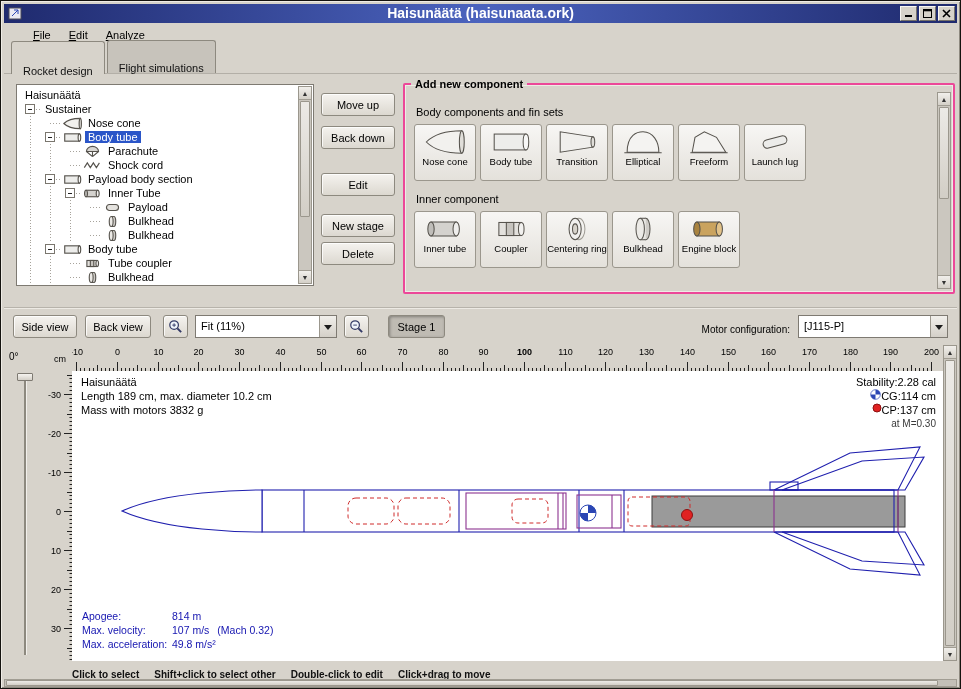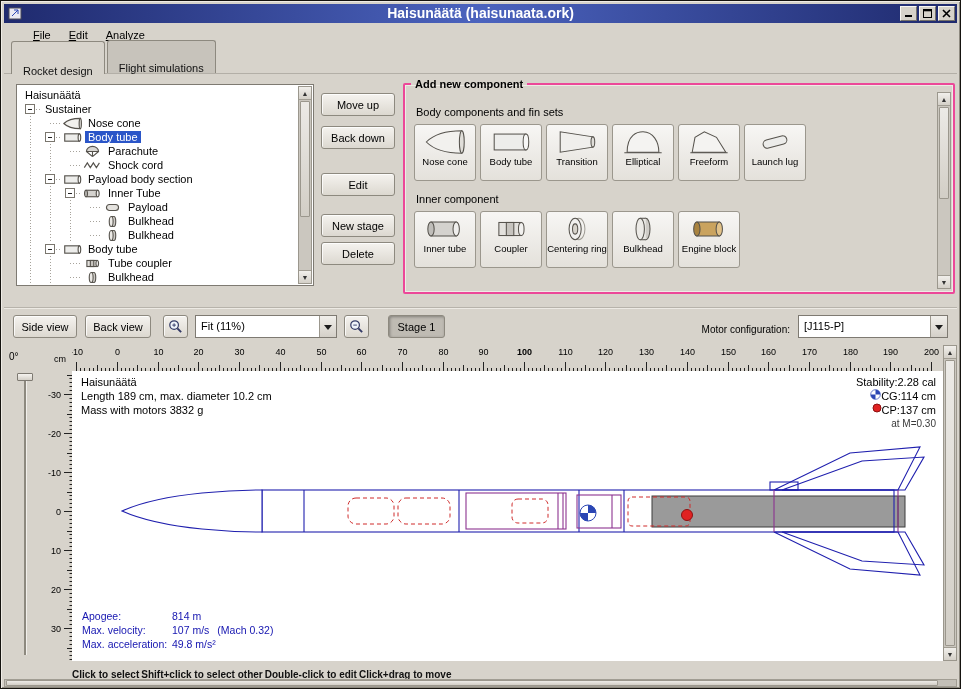--- a/index.html
+++ b/index.html
@@ -110,21 +110,21 @@
 .flight-info .mach{margin-left:8px}
 
 
 .ol{fill:none;stroke:#1f1fae;stroke-width:1.1}
 .olw{fill:#fff;stroke:#1f1fae;stroke-width:1.1}
 .dashedr{fill:none;stroke:#cf2b2b;stroke-width:1;stroke-dasharray:4 3}
 .prp{fill:none;stroke:#8c3390;stroke-width:1.1}
 
 
 .statusbar{position:absolute;left:3px;top:660px;right:3px;height:26px;display:flex;align-items:center;
-  gap:2px;padding-left:68px;font-size:10px;font-weight:bold;color:#111}
+  gap:15px;padding-left:68px;font-size:10px;font-weight:bold;color:#111}
 .hscroll{position:absolute;left:3px;top:678px;right:3px;height:8px;background:#c3bfb7;border:1px solid #a19d93}
 .hscroll .sb-thumb{left:1px;top:0px;bottom:0px;width:98%}
 </style>
 </head>
 <body>
 
 <div class="window">
 
   <div class="titlebar">
     <span class="app-icon">

